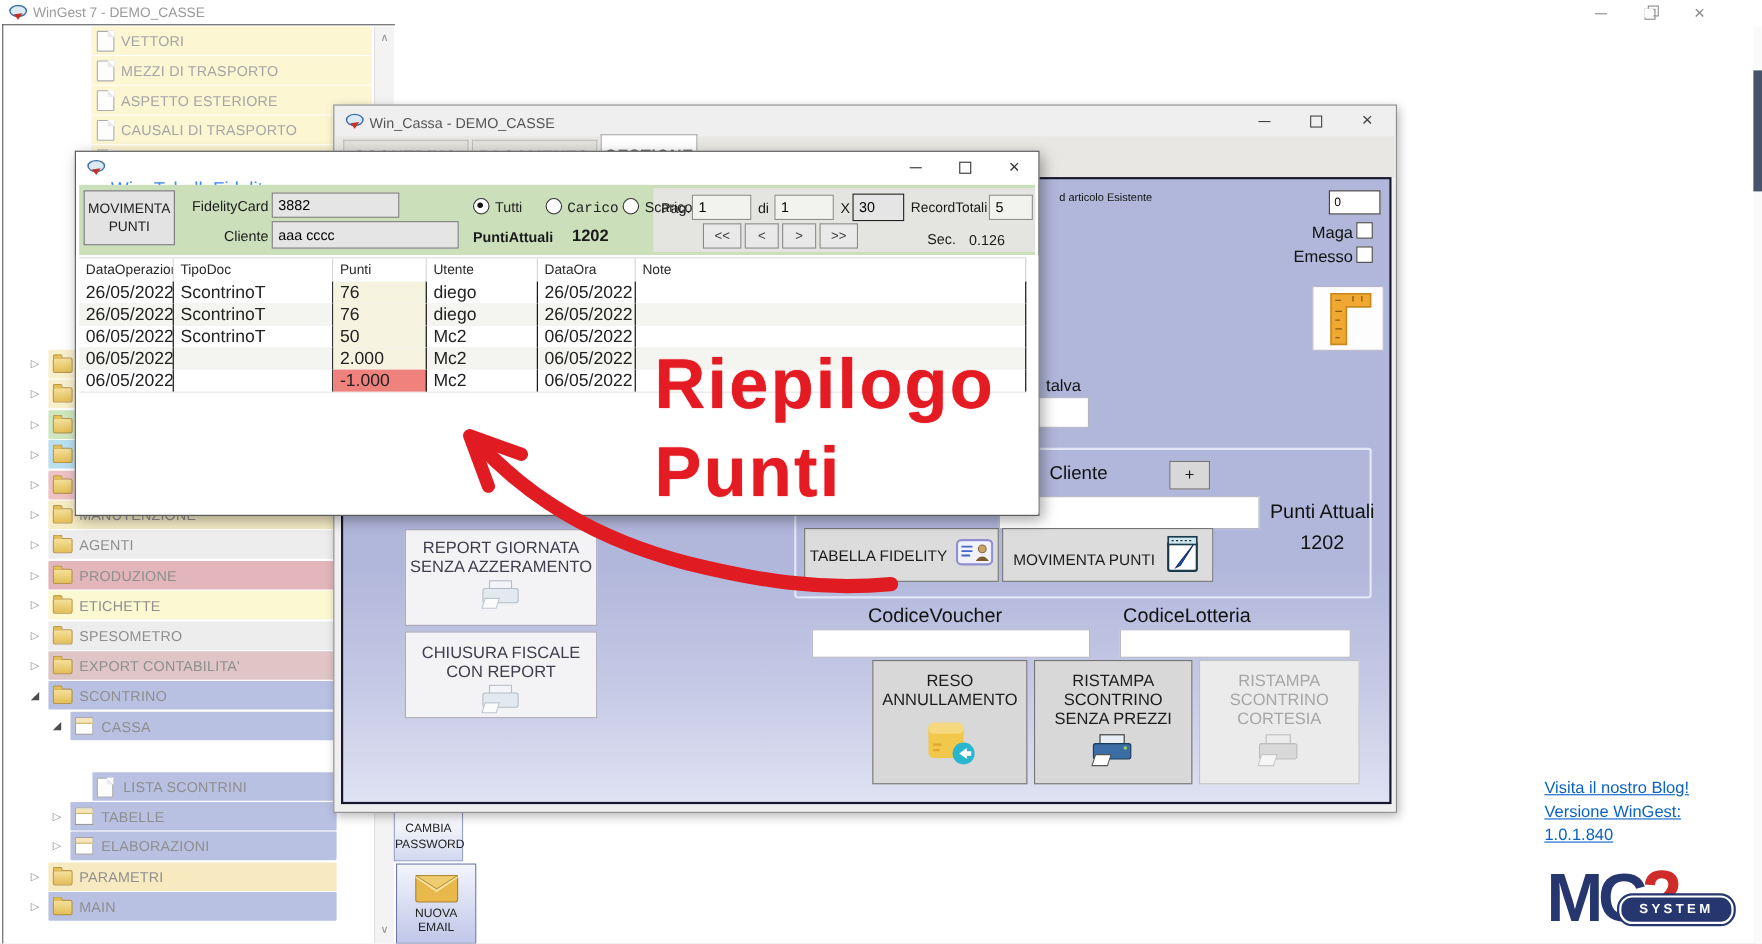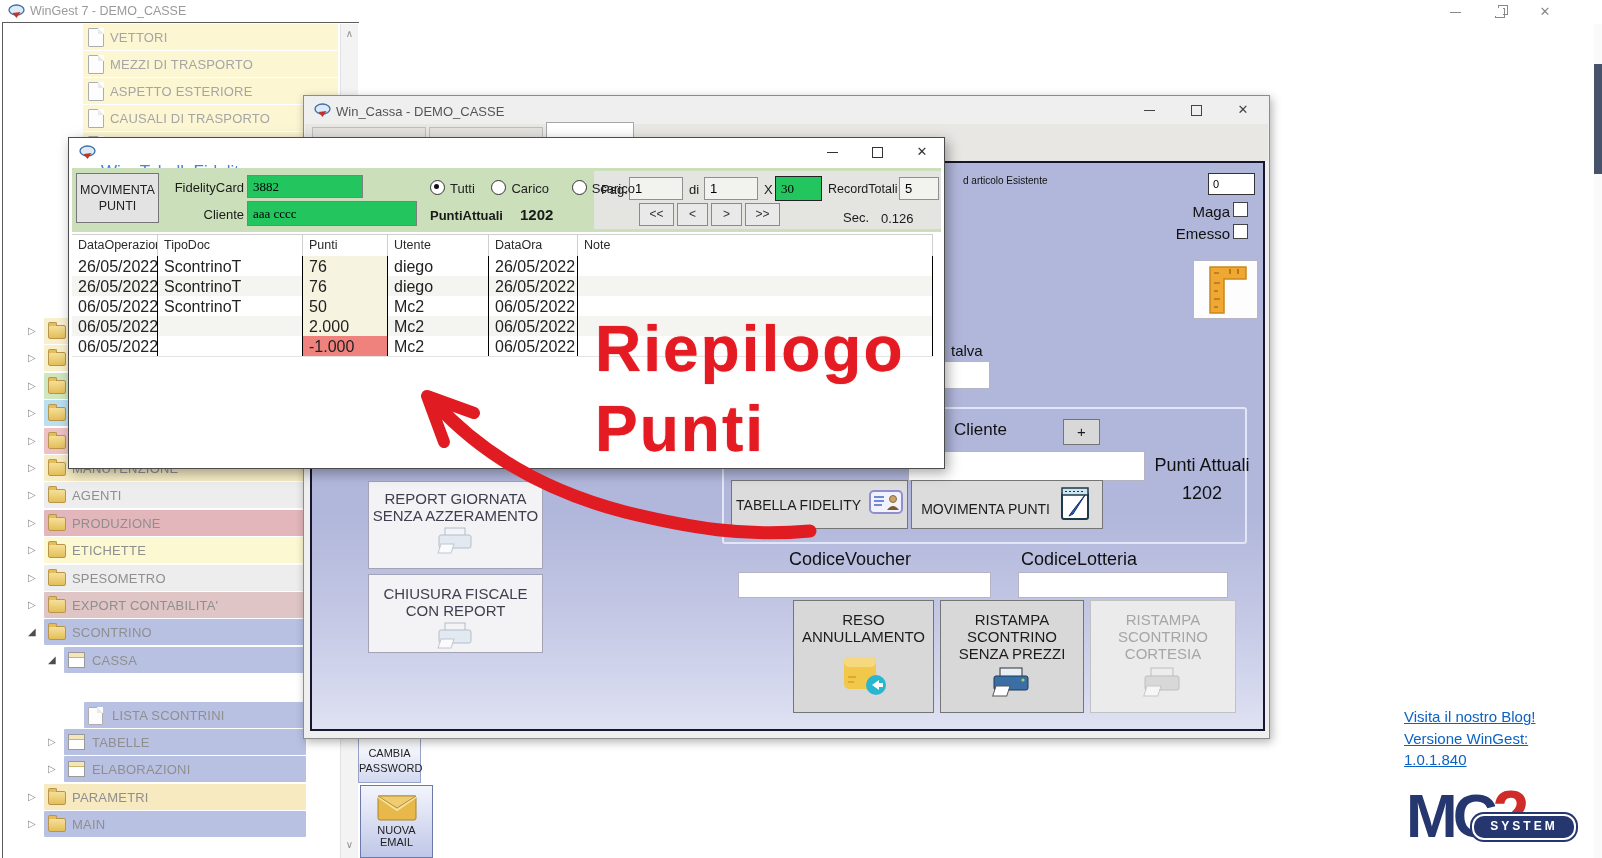--- a/index.html
+++ b/index.html
@@ -61,21 +61,21 @@
   .btn.disabled{background:#ebebeb;border:1px solid #c2c2c2;color:#a6a6a6;}
   .btn-row-label{display:inline-block;vertical-align:middle;}
   
   .fid-dialog{left:68px;top:137px;width:875px;height:330px;background:#ffffff;border:1px solid #4c4c4c;box-shadow:3px 4px 12px rgba(0,0,0,.35);}
   .fid-title{left:32px;top:24px;color:#3b82f6;font-size:17px;}
   .greenbar{left:3px;top:30px;width:869px;height:64px;background:#cbe0ba;}
   .greypanel{position:absolute;left:522px;top:3px;width:347px;height:58px;background:#e4e4e0;}
   .fid-btn{position:absolute;left:4px;top:5px;width:83px;height:50px;background:#e3e3e3;border:1px solid #767676;
     text-align:center;font-size:12.5px;color:#222;padding-top:8px;box-sizing:border-box;line-height:16px;}
   .flabel{position:absolute;font-size:13px;color:#1a1a1a;text-align:right;}
-  .fin{position:absolute;background:#22c55e;border:1px solid #7f7f7f;box-sizing:border-box;font-size:13px;padding:2px 5px;font-family:Liberation Serif, serif;}
+  .fin{position:absolute;background:#e5e5e5;border:1px solid #7f7f7f;box-sizing:border-box;font-size:13px;padding:2px 5px;font-family:Liberation Sans, sans-serif;}
   .gin{position:absolute;background:#f2f2ef;border:1px solid #8f8f8f;box-sizing:border-box;font-size:13px;padding:2px 5px;font-family:"Liberation Sans",sans-serif;}
   .rdot{display:inline-block;width:13px;height:13px;border:1px solid #333;border-radius:50%;background:#fff;vertical-align:-2px;margin-right:5px;position:relative;}
   .rdot.sel::after{content:"";position:absolute;left:3px;top:3px;width:5px;height:5px;border-radius:50%;background:#111;}
   .navbtn{position:absolute;top:32px;height:23px;background:#e9e9e9;border:1px solid #8a8a8a;box-sizing:border-box;
     text-align:center;font-size:12px;color:#333;line-height:20px;}
   .t-row{position:absolute;left:3px;display:flex;width:861px;height:20px;}
   .t-cell{box-sizing:border-box;padding:2px 0 0 6px;font-size:16px;white-space:nowrap;overflow:hidden;border-right:1px solid #000000;}
   .t-head .t-cell{font-size:12.5px;color:#2a2a2a;padding-top:3px;border-right:1px solid #cfcfcf;background:#fff;}
   .t-head{height:22px;border-bottom:1px solid #b9b9b9;border-top:1px solid #cfcfcf;}
   
@@ -403,21 +403,21 @@
         <div class="flabel" style="left:287px;top:40px;text-align:left;">0.126</div>
       </div>
 
       <div class="fid-btn">MOVIMENTA PUNTI</div>
       <div class="flabel" style="left:100px;top:12px;width:72px;">FidelityCard</div>
       <input class="fin" style="left: 175px; top: 7px; width: 116px; height: 23px;" value="3882">
       <div class="flabel" style="left:100px;top:39px;width:72px;">Cliente</div>
       <input class="fin" style="left: 175px; top: 33px; width: 170px; height: 25px;" value="aaa cccc">
 
       <div class="abs" style="left:358px;top:12px;font-size:13px;" id="fid-filters"><span style="margin-right:13px;white-space:nowrap;">
-       <span class="rdot sel"></span>Tutti</span><span style="margin-right:19px;white-space:nowrap;">
+       <span class="rdot sel"></span>Tutti</span><span style="margin-right:0;white-space:nowrap;font-family:Liberation Mono, monospace;">
        <span class="rdot"></span>Carico</span><span style="margin-right:13px;white-space:nowrap;">
        <span class="rdot"></span>Scarico</span></div>
       <div class="flabel" style="left:358px;top:40px;text-align:left;font-weight:bold;">PuntiAttuali</div>
       <div class="flabel" style="left:448px;top:38px;text-align:left;font-weight:bold;font-size:15px;">1202</div>
     </div>
 
     <div class="abs" style="left:0;top:94px;width:875px;height:235px;background:#fff;" id="fid-table">
         <div class="t-row t-head" style="top:2px;">
           <div class="t-cell" style="width:86px;">DataOperazion</div>
           <div class="t-cell" style="width:145px;">TipoDoc</div>

